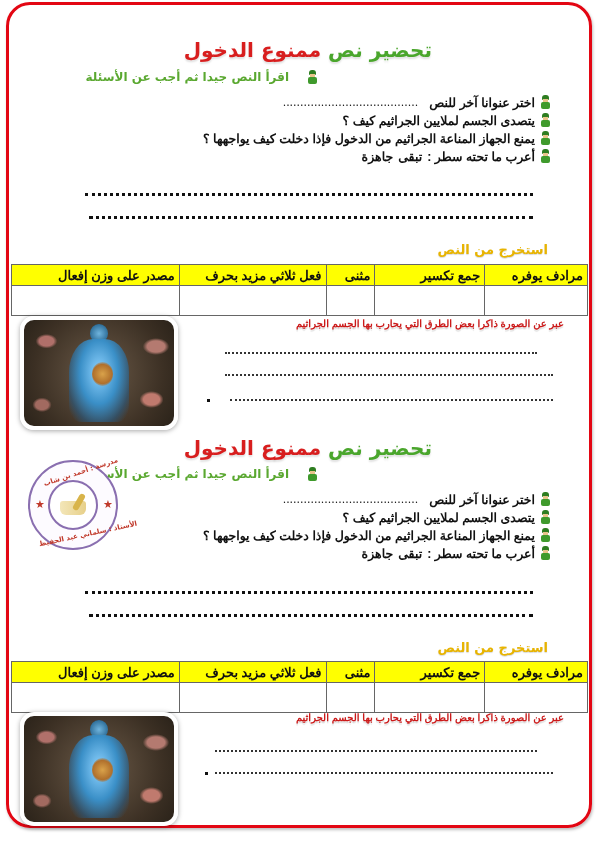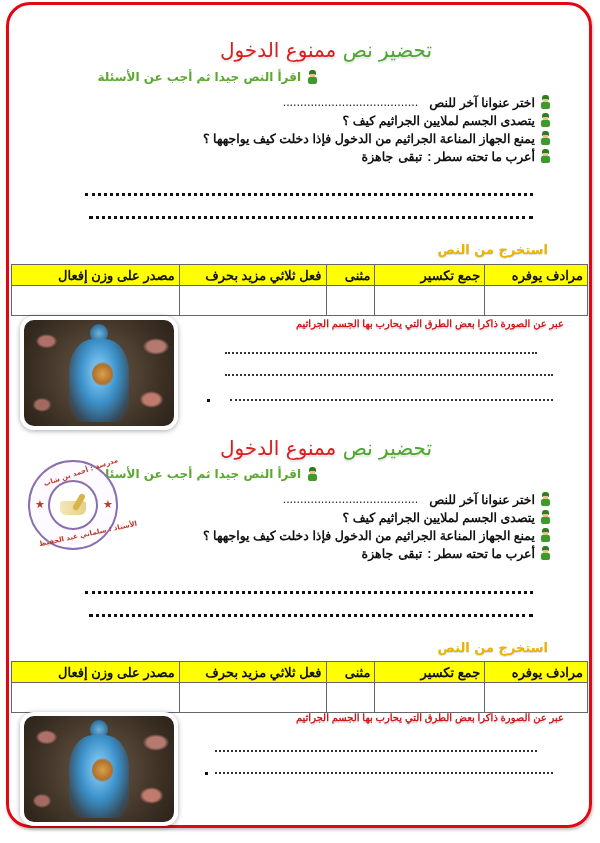--- a/index.html
+++ b/index.html
@@ -8,30 +8,30 @@
       background: #ffffff;
       font-family: "DejaVu Sans", sans-serif;
     }
     .frame {
       position: absolute; left: 6px; top: 2px; width: 580px; height: 820px;
       border: 3px solid #e30613; border-radius: 24px;
       box-shadow: 1px 2px 3px rgba(0,0,0,0.25);
     }
     .abs { position: absolute; }
     .title {
-      font-family: "DejaVu Sans", sans-serif; font-weight: normal;
+      font-family: "DejaVu Sans", sans-serif; font-weight: bold;
       font-size: 20px; direction: rtl; white-space: nowrap;
       text-shadow: 0 2px 2px rgba(0,0,0,0.12);
       text-align: center;
     }
     .title .green { color: #4aa62c; }
     .title .red { color: #d81e1e; }
     .instruction {
       direction: rtl; white-space: nowrap; font-size: 12px; color: #5aa830;
-      font-weight: bold; display: flex; align-items: center; gap: 6px;
+      font-weight: bold; display: flex; align-items: center; gap: 18px;
     }
     .q {
       direction: rtl; white-space: nowrap; font-size: 12.5px; font-weight: bold; color: #111;
       display: flex; align-items: center; gap: 5px; height: 18px;
       font-family: "Liberation Sans", sans-serif;
     }
     .q .dots { font-weight: normal; letter-spacing: 0px; margin-right: 6px; color:#222; }
     .u { }
     .bullet {
       width: 10px; height: 14px; position: relative; flex: 0 0 auto;

